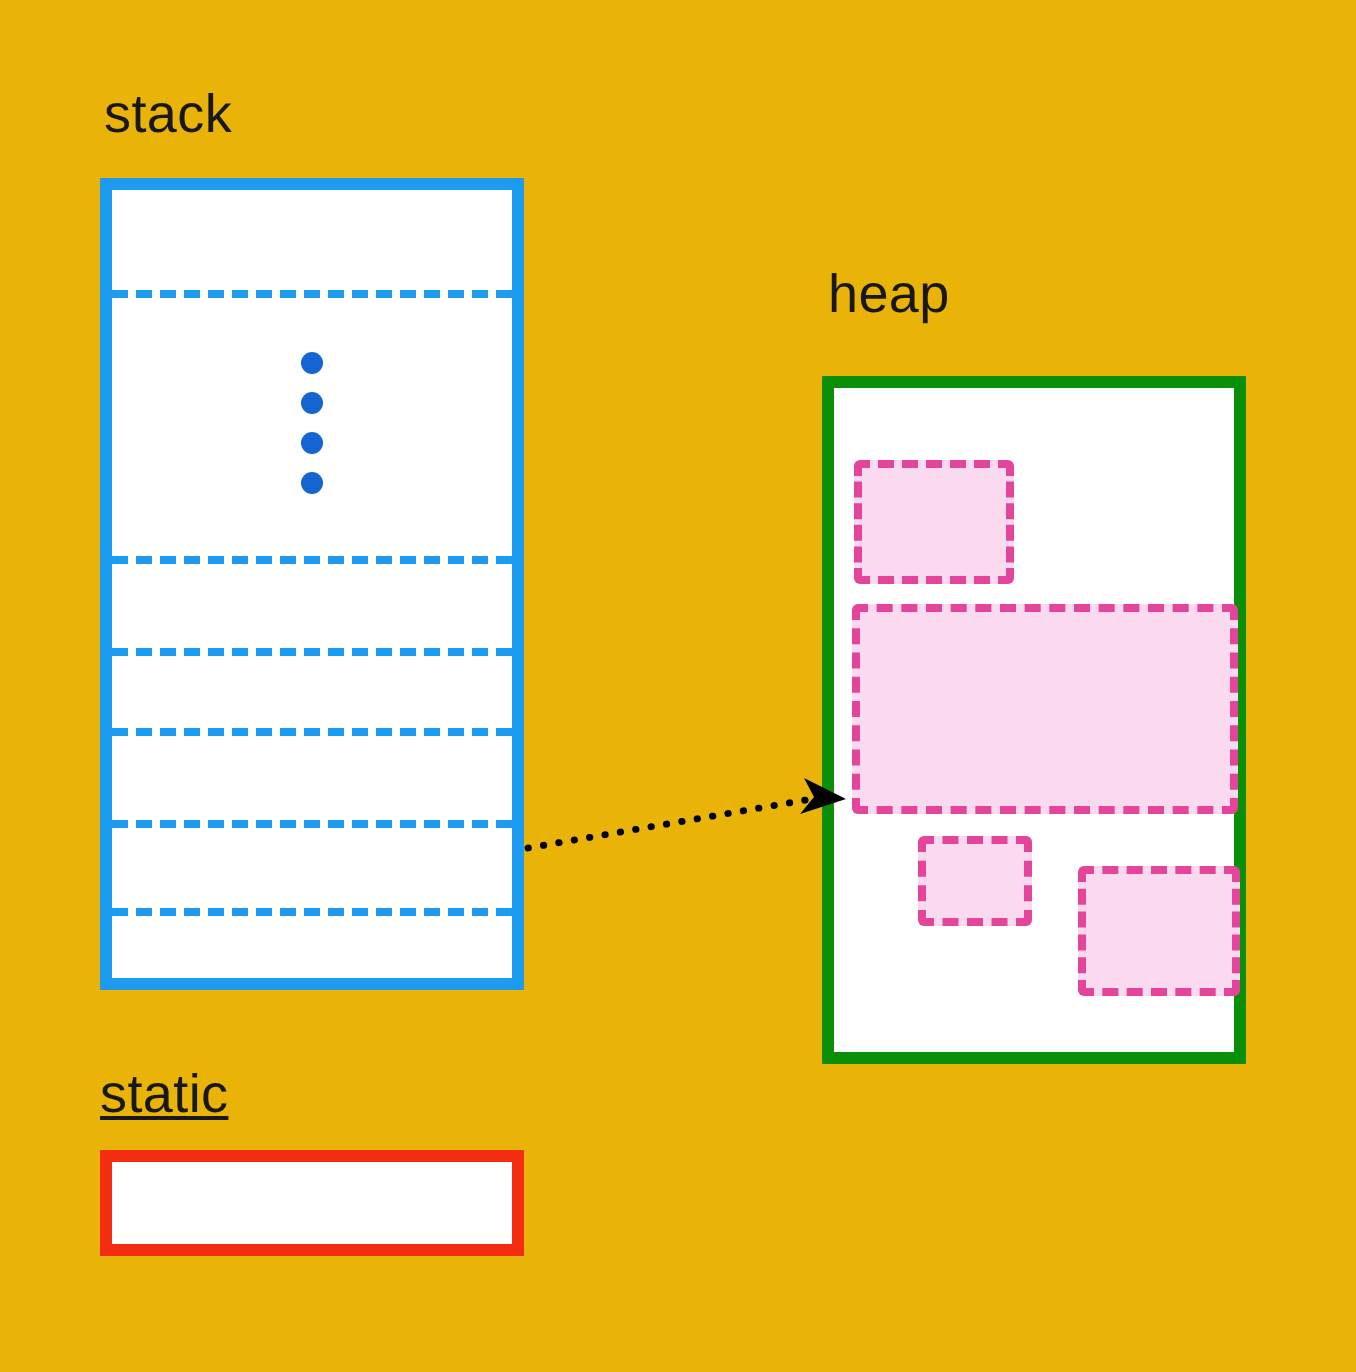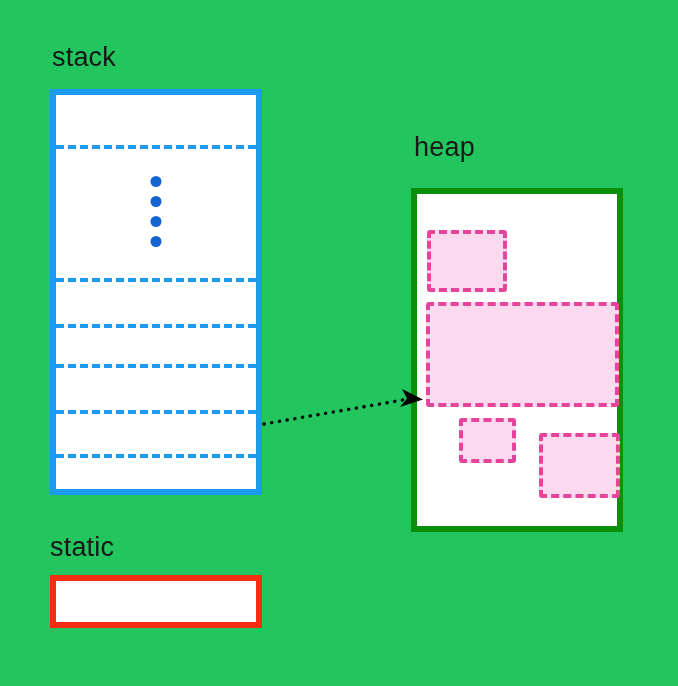--- a/index.html
+++ b/index.html
@@ -8,37 +8,37 @@
     padding: 0;
     background: #ffffff;
   }
   body {
     font-family: "Liberation Sans", "DejaVu Sans", sans-serif;
   }
   #canvas {
     position: relative;
     width: 678px;
     height: 686px;
-    background: #22c55e;
+    background: #eab308;
     overflow: hidden;
   }
 
   
   .region-label {
     position: absolute;
     font-size: 27px;
     line-height: 1;
     color: #181818;
     letter-spacing: 0.2px;
     white-space: nowrap;
     font-weight: 400;
   }
   #label-stack  { left: 52px;  top: 44px;  }
   #label-heap   { left: 414px; top: 134px; }
-  #label-static { left: 50px;  top: 534px; }
+  #label-static { left: 50px;  top: 534px; text-decoration: underline; }
 
   
   .region-box {
     position: absolute;
     box-sizing: border-box;
     background: #ffffff;
   }
   #stack-box {
     left: 50px;  top: 89px;
     width: 212px; height: 406px;

